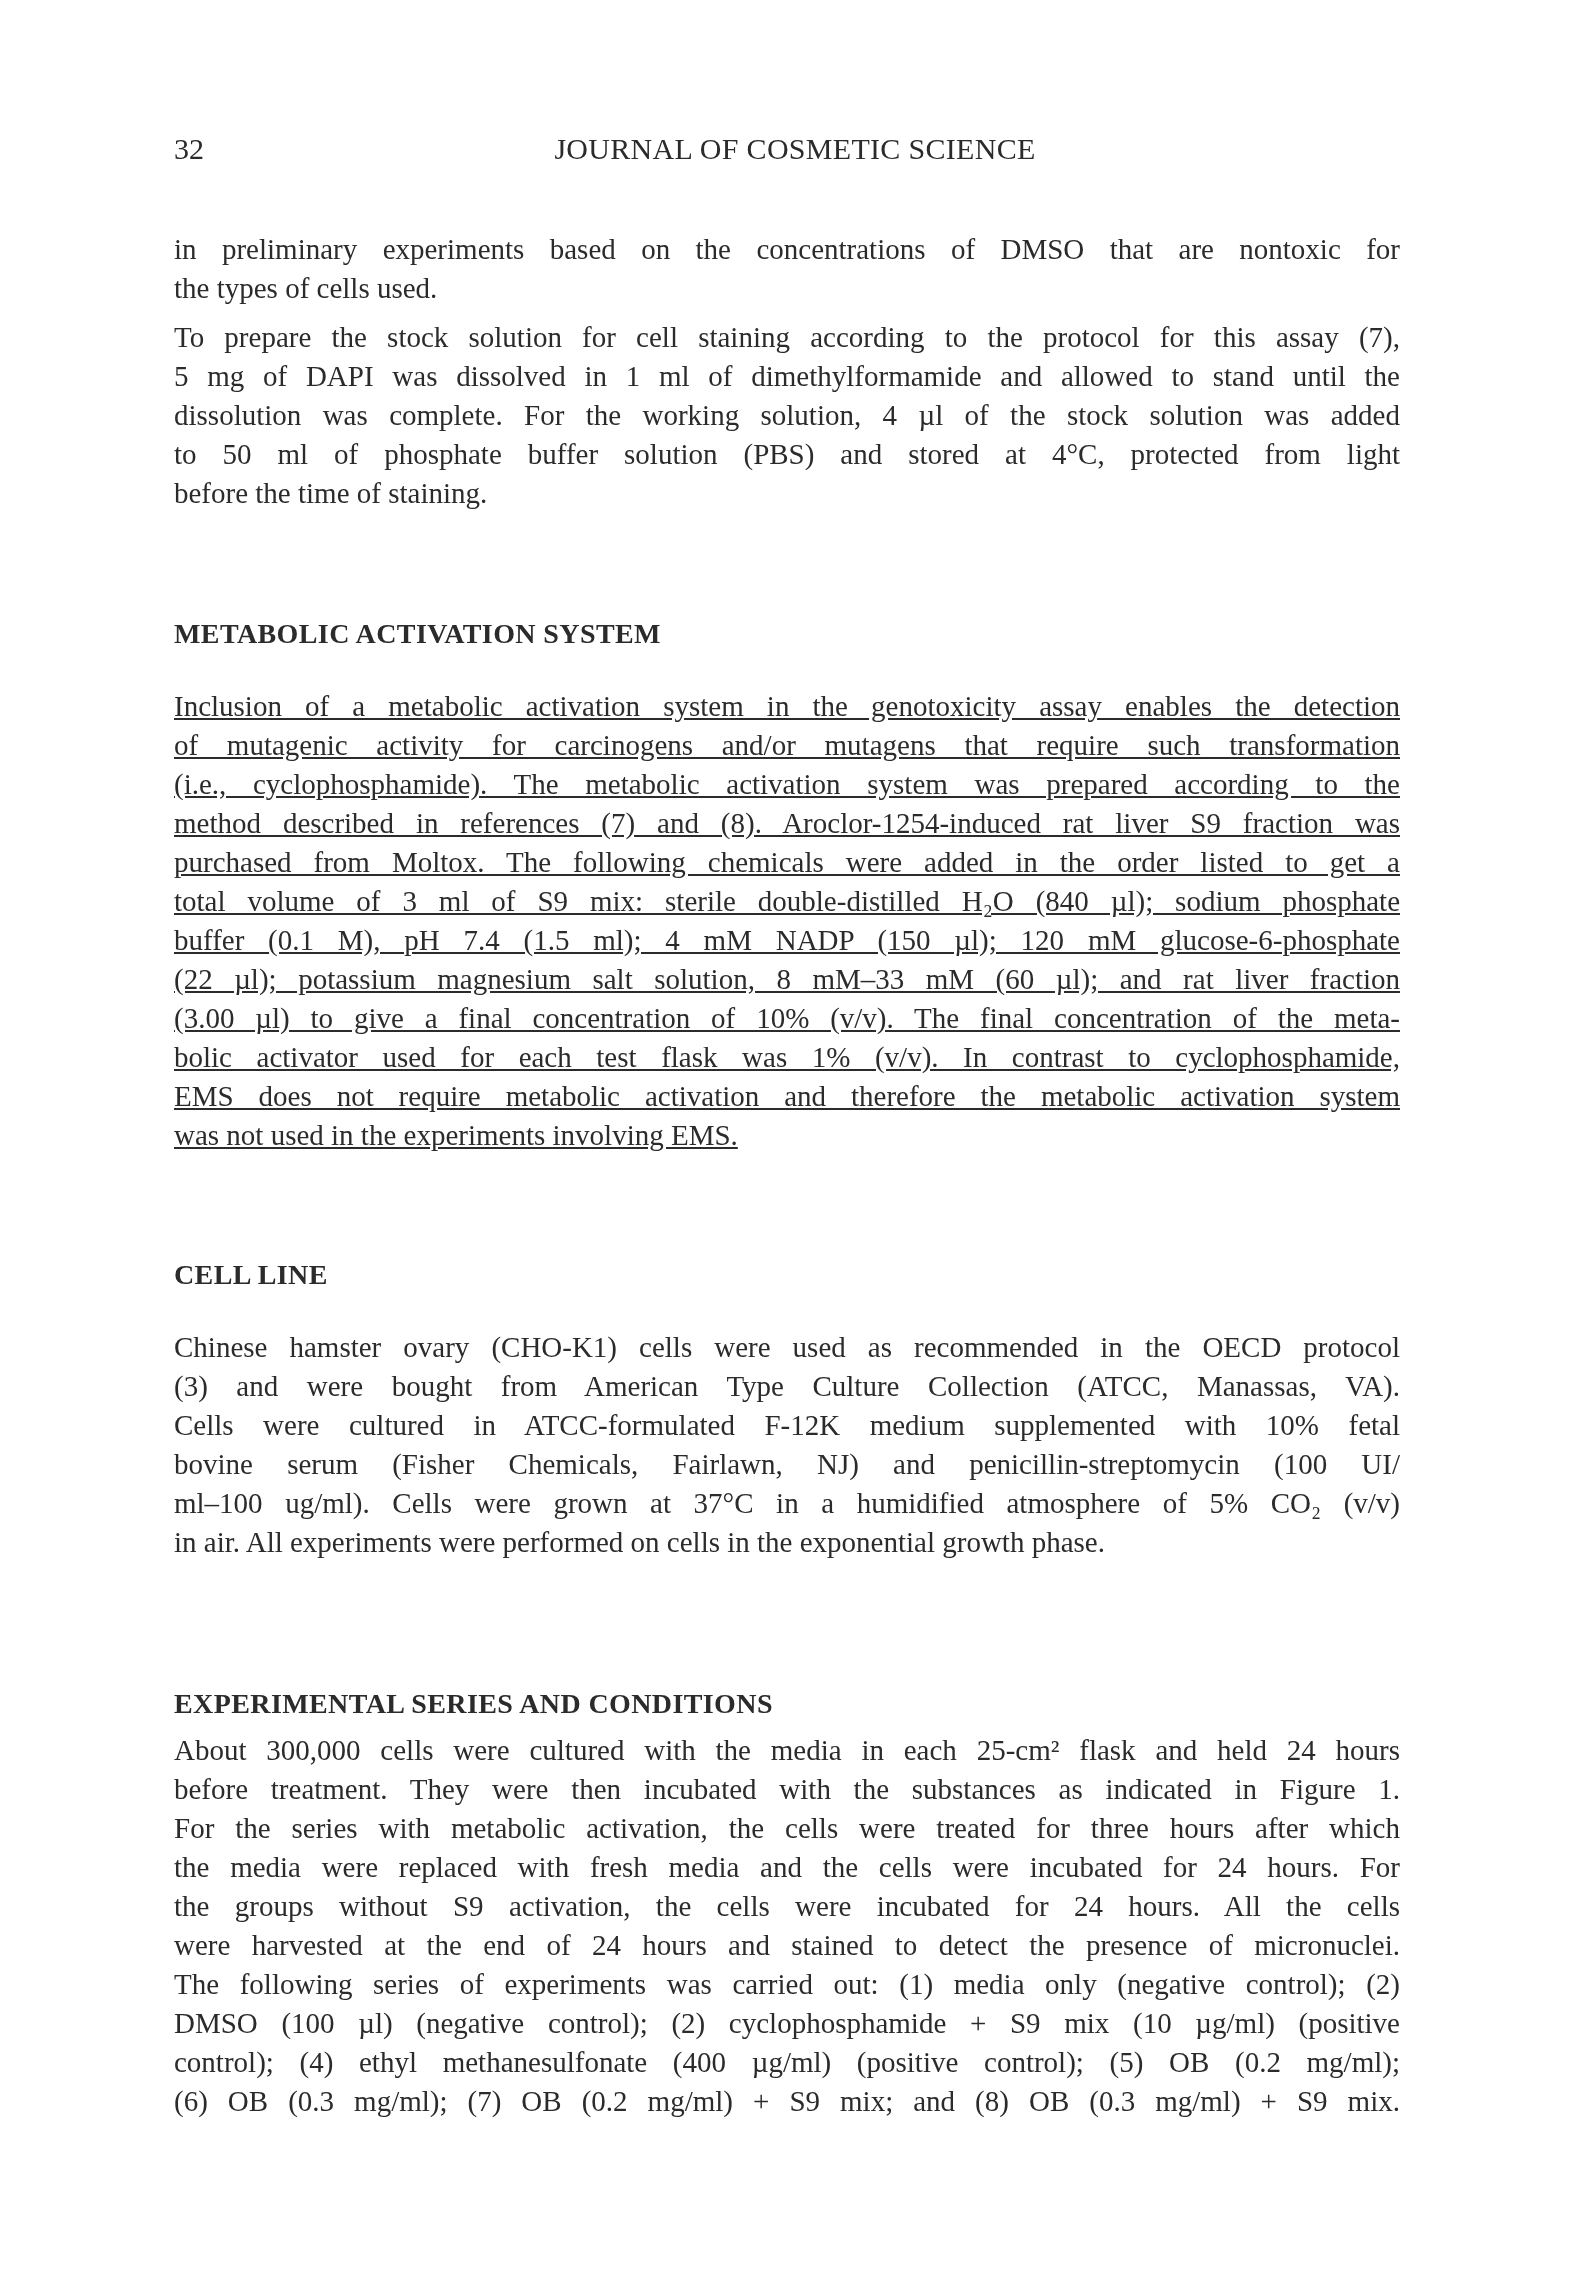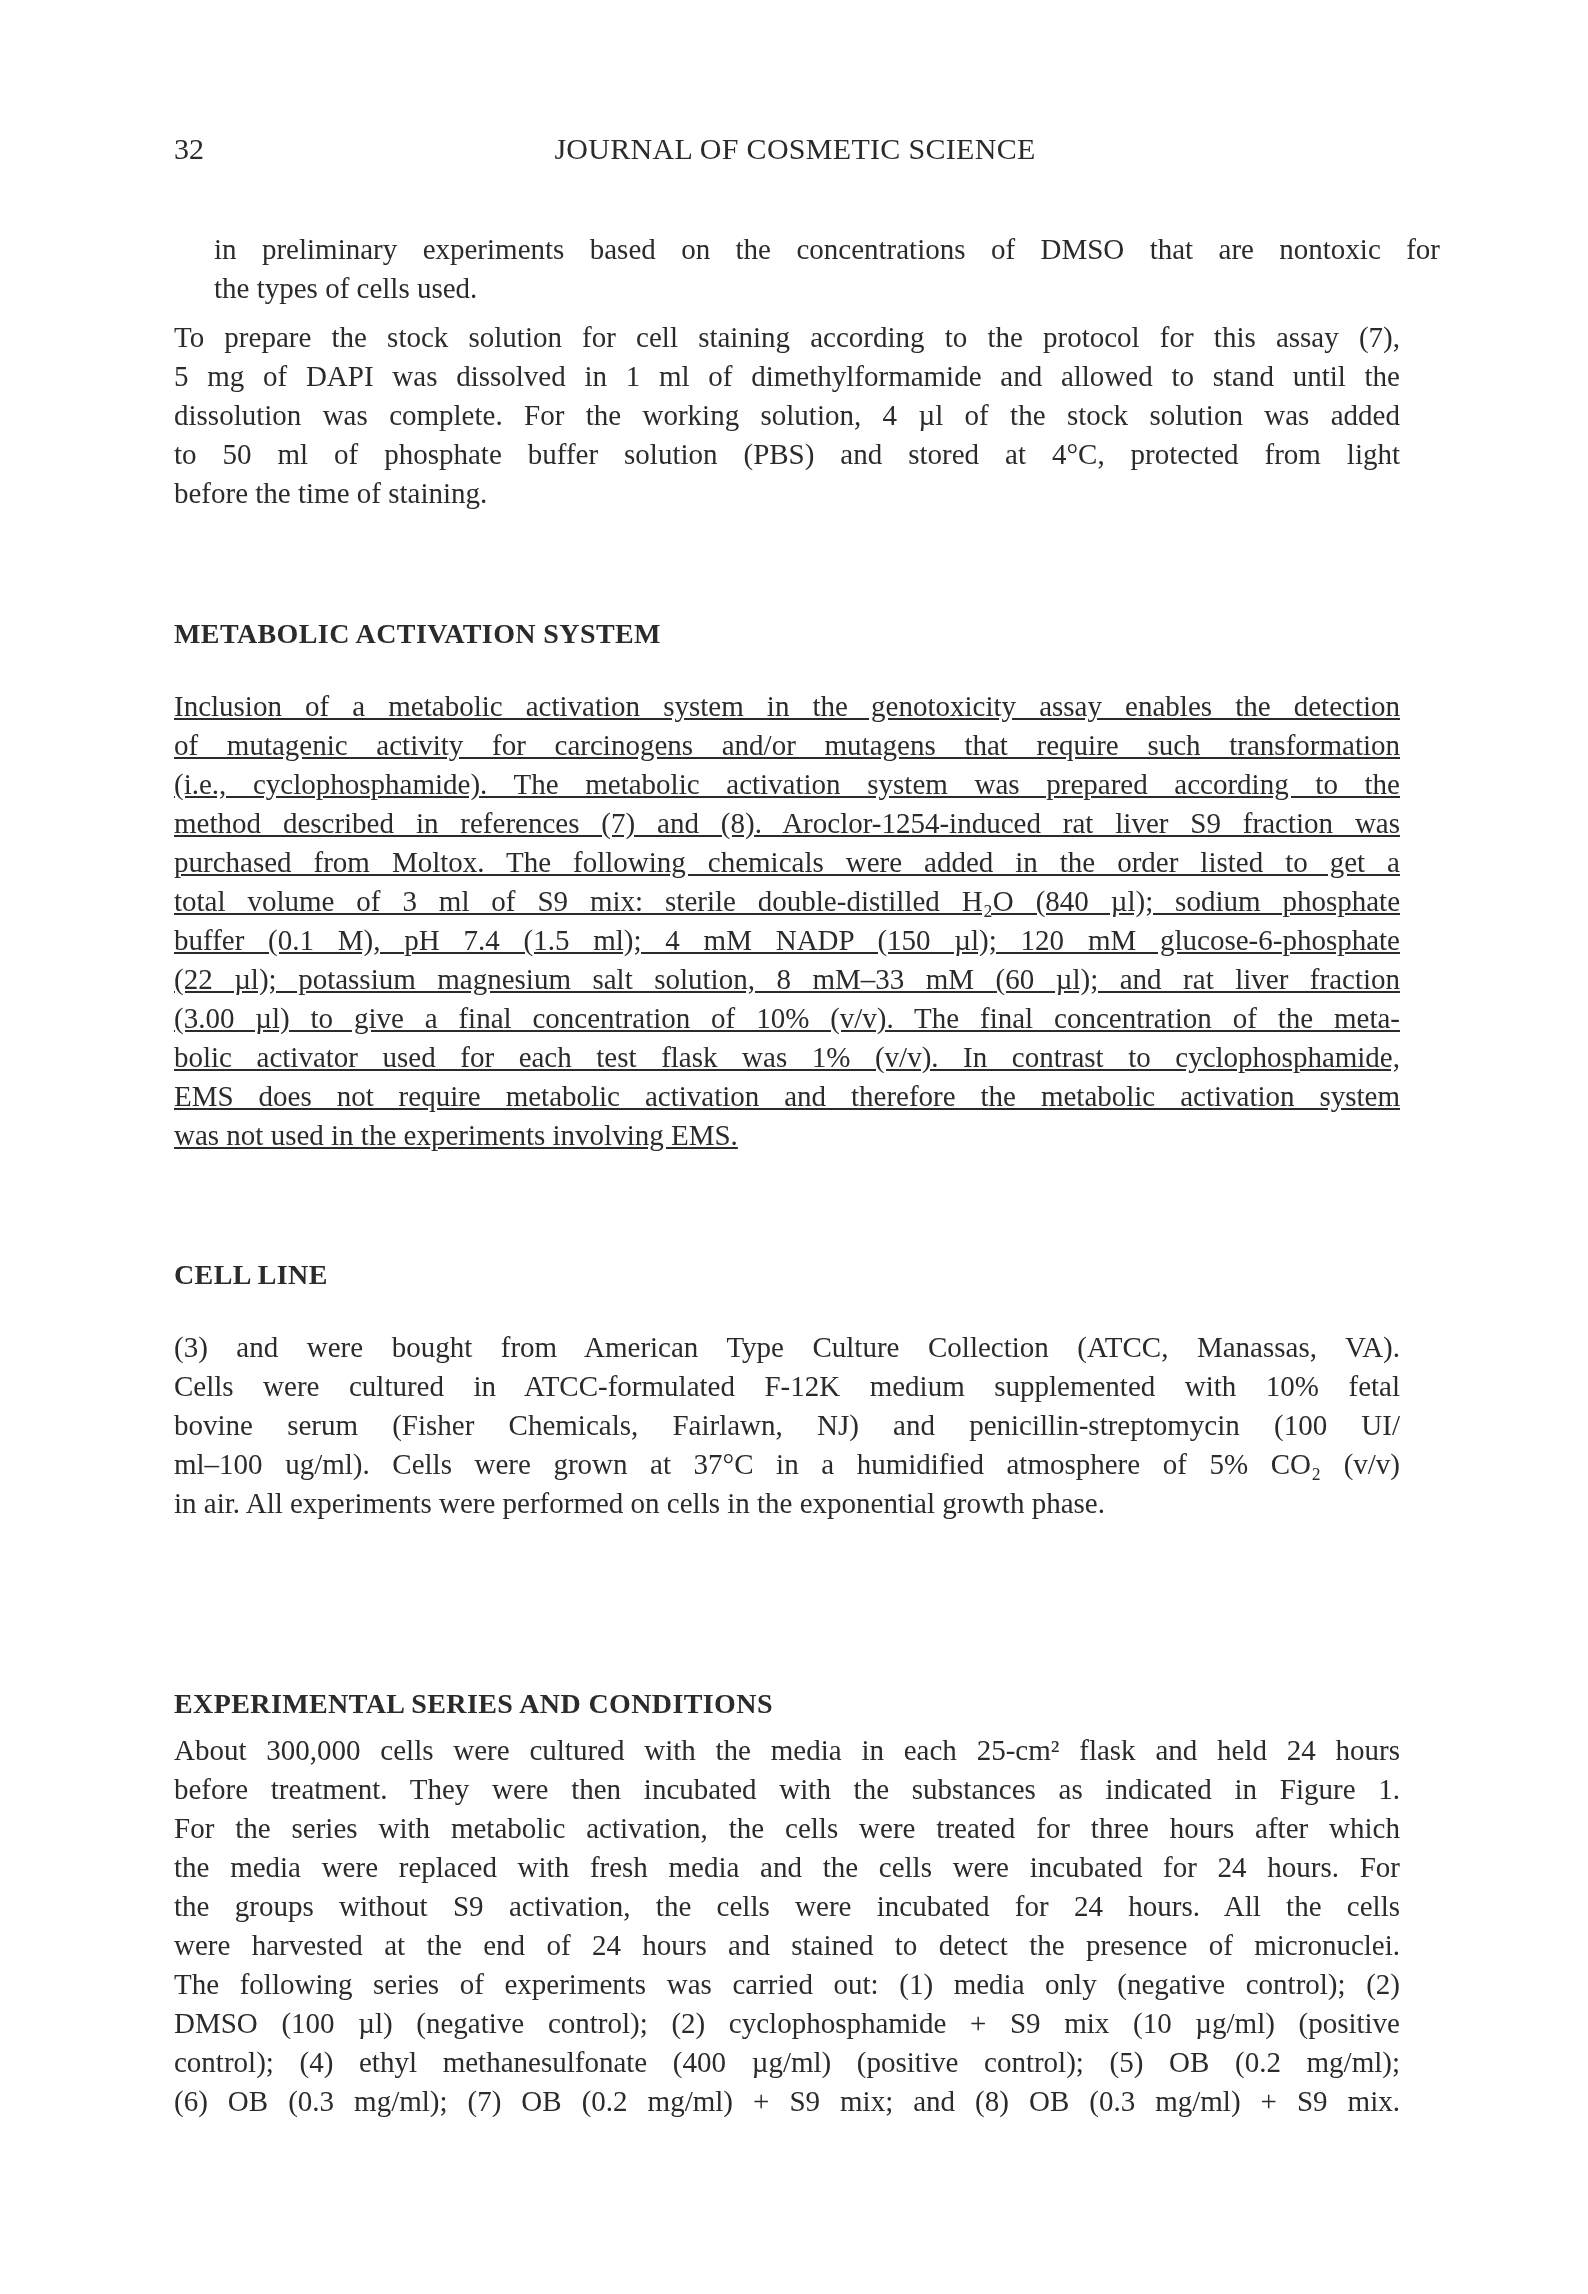--- a/index.html
+++ b/index.html
@@ -29,21 +29,21 @@
 </head>
 <body>
 
 <div class="page">
 
   <div class="running-head">
     <span class="page-number">32</span>
     <span class="journal-title">JOURNAL OF COSMETIC SCIENCE</span>
   </div>
 
-  <div class="block" style="top:230px;margin-left:40px;">
+  <div class="block" style="top:230px;">
     <p class="para">
       <span class="line">in preliminary experiments based on the concentrations of DMSO that are nontoxic for</span>
       <span class="line last">the types of cells used.</span>
     </p>
   </div>
 
   <div class="block" style="top:318px;">
     <p class="para">
       <span class="line">To prepare the stock solution for cell staining according to the protocol for this assay (7),</span>
       <span class="line">5 mg of DAPI was dissolved in 1 ml of dimethylformamide and allowed to stand until the</span>
@@ -71,20 +71,21 @@
       <span class="line">EMS does not require metabolic activation and therefore the metabolic activation system</span>
       <span class="line last">was not used in the experiments involving EMS.</span>
     </p>
   </div>
 
   <div class="block" style="top:1262px;">
     <h3 class="section-heading">CELL LINE</h3>
   </div>
   <div class="block" style="top:1328px;">
     <p class="para">
+      <span class="line">Chinese hamster ovary (CHO-K1) cells were used as recommended in the OECD protocol</span>
       <span class="line">(3) and were bought from American Type Culture Collection (ATCC, Manassas, VA).</span>
       <span class="line">Cells were cultured in ATCC-formulated F-12K medium supplemented with 10% fetal</span>
       <span class="line">bovine serum (Fisher Chemicals, Fairlawn, NJ) and penicillin-streptomycin (100 UI/</span>
       <span class="line">ml–100 ug/ml). Cells were grown at 37°C in a humidified atmosphere of 5% CO₂ (v/v)</span>
       <span class="line last">in air. All experiments were performed on cells in the exponential growth phase.</span>
     </p>
   </div>
 
   <div class="block" style="top:1665px;margin-top:26px;">
     <h3 class="section-heading">EXPERIMENTAL SERIES AND CONDITIONS</h3>

